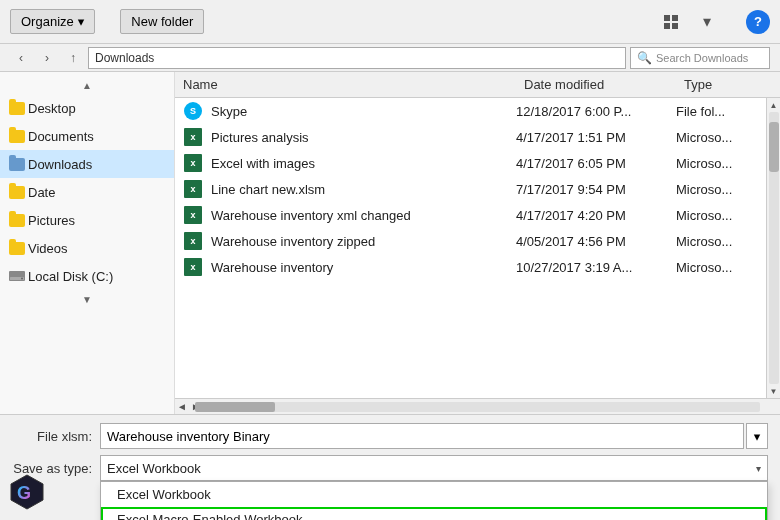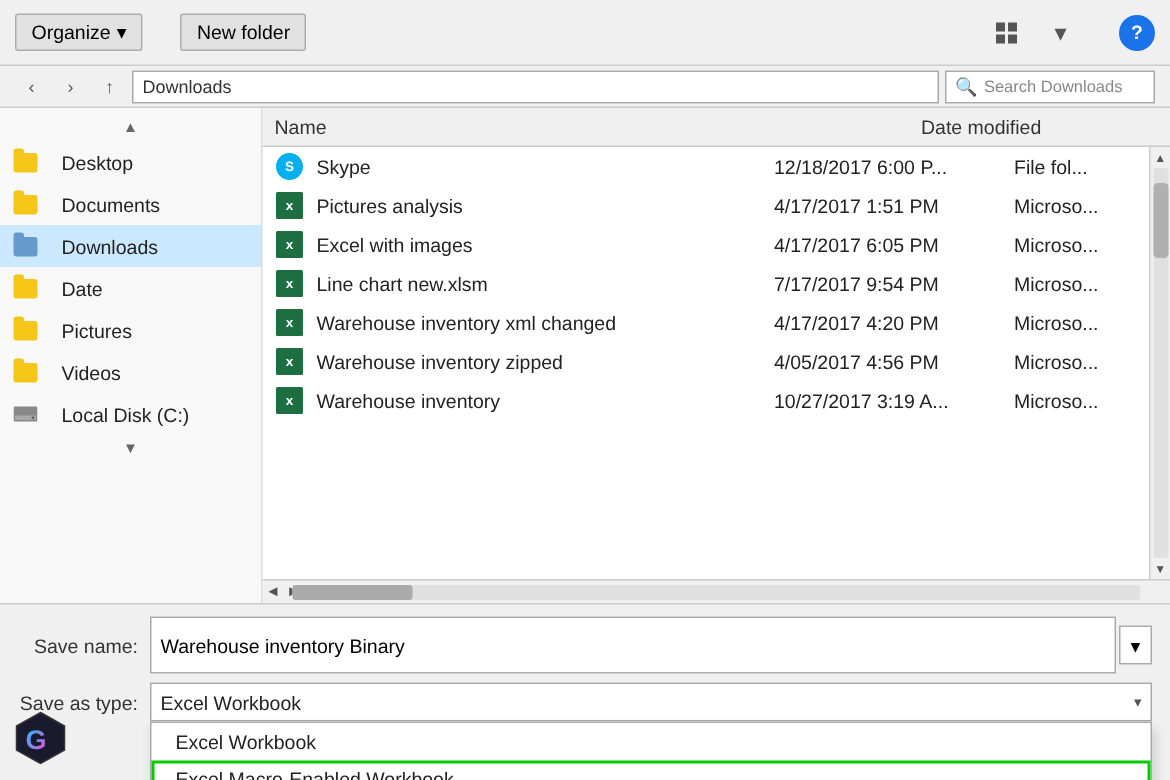--- a/index.html
+++ b/index.html
@@ -92,21 +92,21 @@
       border-right: 1px solid #ddd;
       overflow-y: auto;
       padding: 4px 0;
       position: relative;
     }
     .sidebar-item {
       display: flex;
       align-items: center;
       padding: 5px 8px;
       cursor: pointer;
-      gap: 15px;
+      gap: 2px;
       font-size: 13px;
       color: #222;
       user-select: none;
     }
     .sidebar-item.selected { background: #cce8ff; }
     .sidebar-icon {
       width: 18px;
       height: 18px;
       display: flex;
       align-items: center;
@@ -556,20 +556,23 @@
 
     <div class="file-list-area">
 
       <div class="file-list-header">
         <div class="col-header col-name">
           <span>Name</span>
         </div>
         <div class="col-header col-date">
           <span>Date modified</span>
         </div>
+        <div class="col-header col-type">
+          <span>Type</span>
+        </div>
         <div style="width:14px;"></div>
       </div>
 
       <div style="display:flex;flex:1;overflow:hidden;">
         <div class="file-list" id="fileList">
 
           <div class="file-row">
             <div class="file-icon">
               <div class="skype-icon">S</div>
             </div>
@@ -689,22 +692,22 @@
         <div class="hscroll-track">
           <div class="hscroll-thumb"></div>
         </div>
         <span style="font-size:10px;color:#555;padding:0 2px;cursor:pointer;">►</span>
       </div>
     </div>
   </div>
 
   <div class="form-area">
     <div class="form-row">
-      <div class="form-label">Save name:</div>
-      <input type="text" class="form-input" value="Warehouse inventory Binary" style="flex: 1 1 0%; border: 1px solid rgb(170, 170, 170); height: 38px; padding: 2px 6px; font-size: 13px; font-family: inherit;">
+      <div class="form-label">File xlsm:</div>
+      <input type="text" class="form-input" value="Warehouse inventory Binary" style="flex: 1 1 0%; border: 1px solid rgb(170, 170, 170); height: 26px; padding: 2px 6px; font-size: 13px; font-family: inherit;">
       <div style="width:22px;display:flex;align-items:center;justify-content:center;border:1px solid #aaa;background:white;height:26px;margin-left:2px;cursor:pointer;">▾</div>
     </div>
 
     <div class="form-row" style="position:relative;align-items:center;">
       <div class="form-label">Save as type:</div>
       <div style="flex:1;position:relative;">
         <div class="form-dropdown">
           <span class="form-dropdown-text">Excel Workbook</span>
           <span class="form-dropdown-arrow">▾</span>
         </div>

